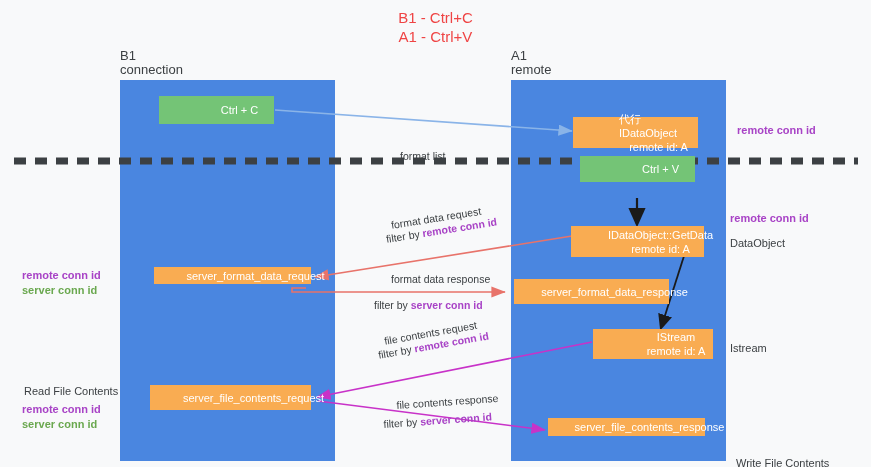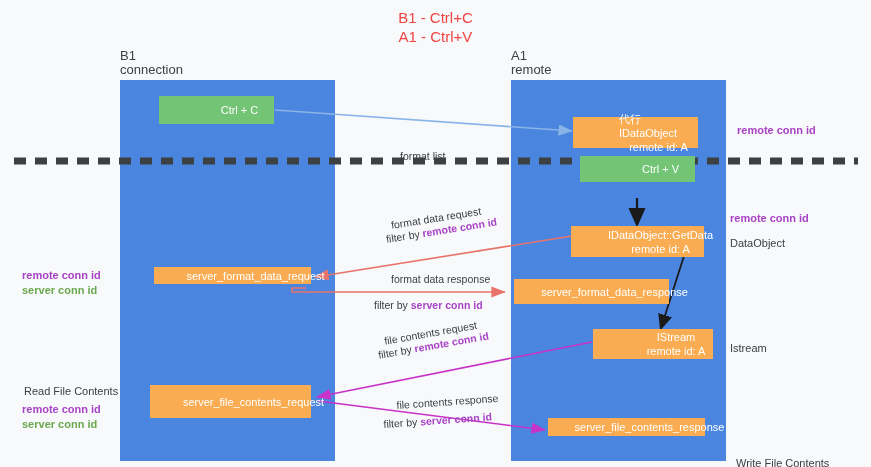--- a/index.html
+++ b/index.html
@@ -118,21 +118,21 @@
 
   <div class="node orange" style="left:154px; top:267px; width:157px; height:17px;">server_format_data_request</div>
 
   <div class="node orange" style="left:514px; top:279px; width:155px; height:25px;">server_format_data_response</div>
 
   <div class="node orange" style="left:593px; top:329px; width:120px; height:30px; flex-direction:column;">
     <span>IStream</span>
     <span>remote id: A</span>
   </div>
 
-  <div class="node orange" style="left:150px; top:385px; width:161px; height:33px;">server_file_contents_request</div>
+  <div class="node orange" style="left:150px; top:385px; width:161px; height:25px;">server_file_contents_request</div>
 
   <div class="node orange" style="left:548px; top:418px; width:157px; height:18px;">server_file_contents_response</div>
 
   <div class="edgelabel" style="left:400px; top:101px;margin-top:48px;">format list</div>
 
   <div class="edgelabel" style="left:390px; top:218px; transform: rotate(-9deg);">format data request</div>
   <div class="edgelabel" style="left:385px; top:232px; transform: rotate(-9deg);">
     <span>filter by </span><span class="hl-remote">remote conn id</span>
   </div>
 

